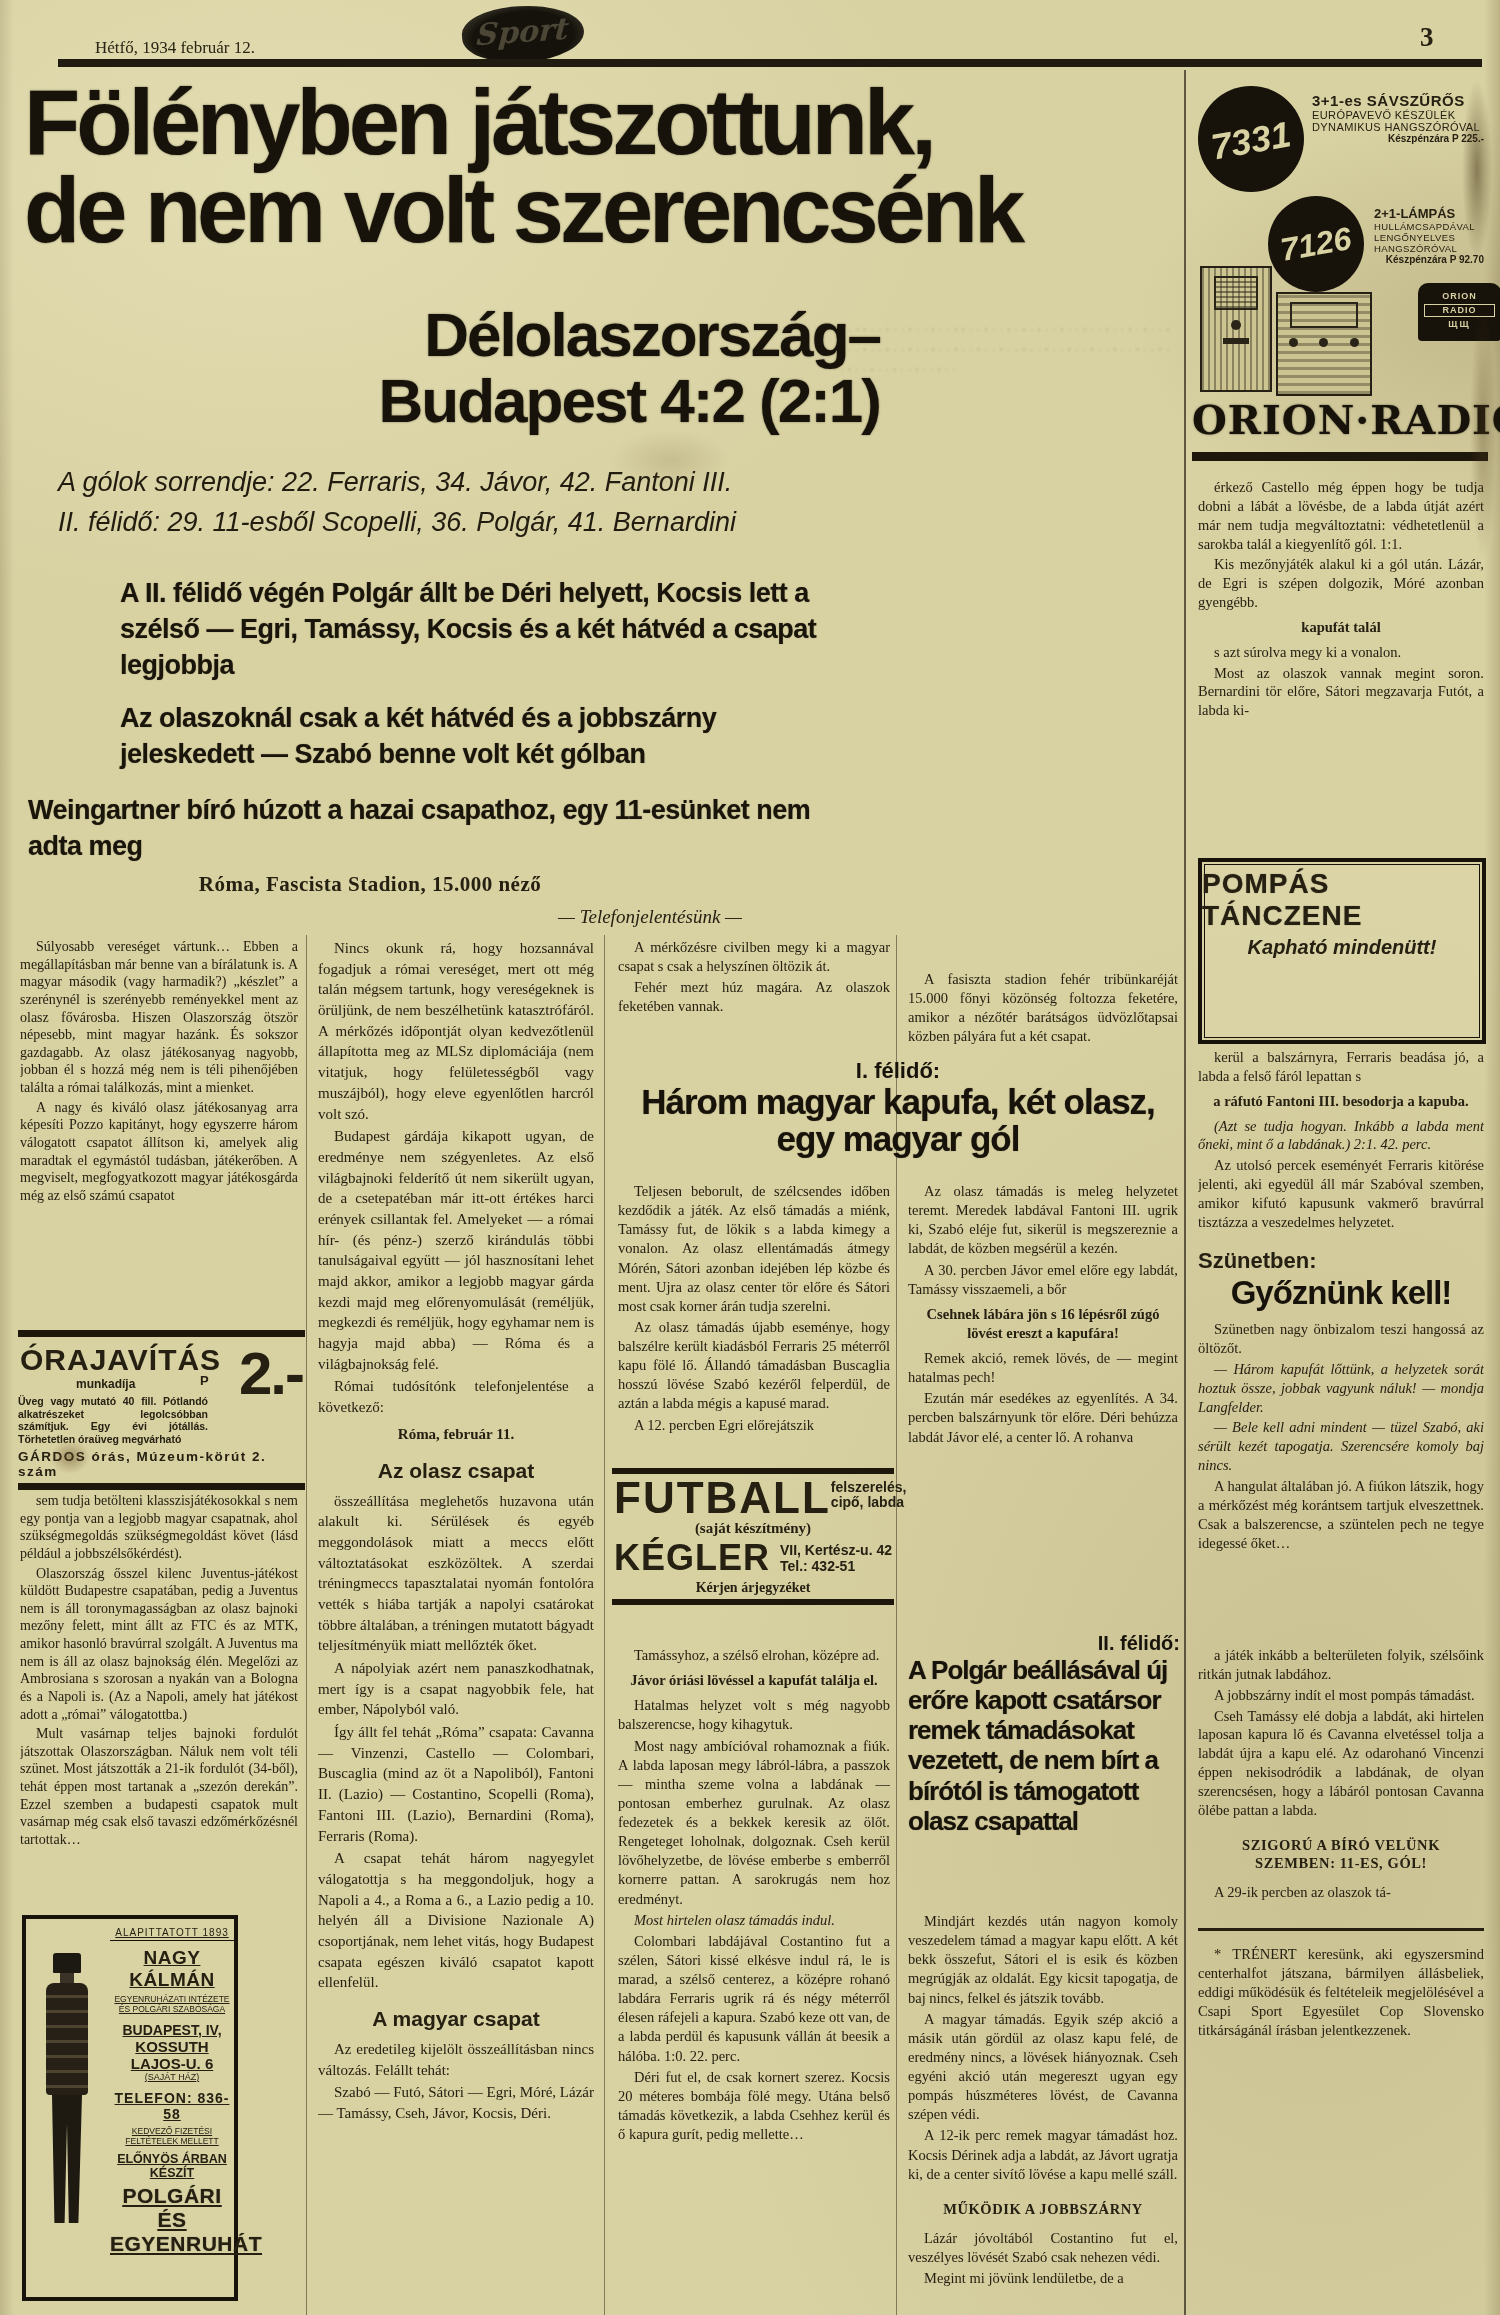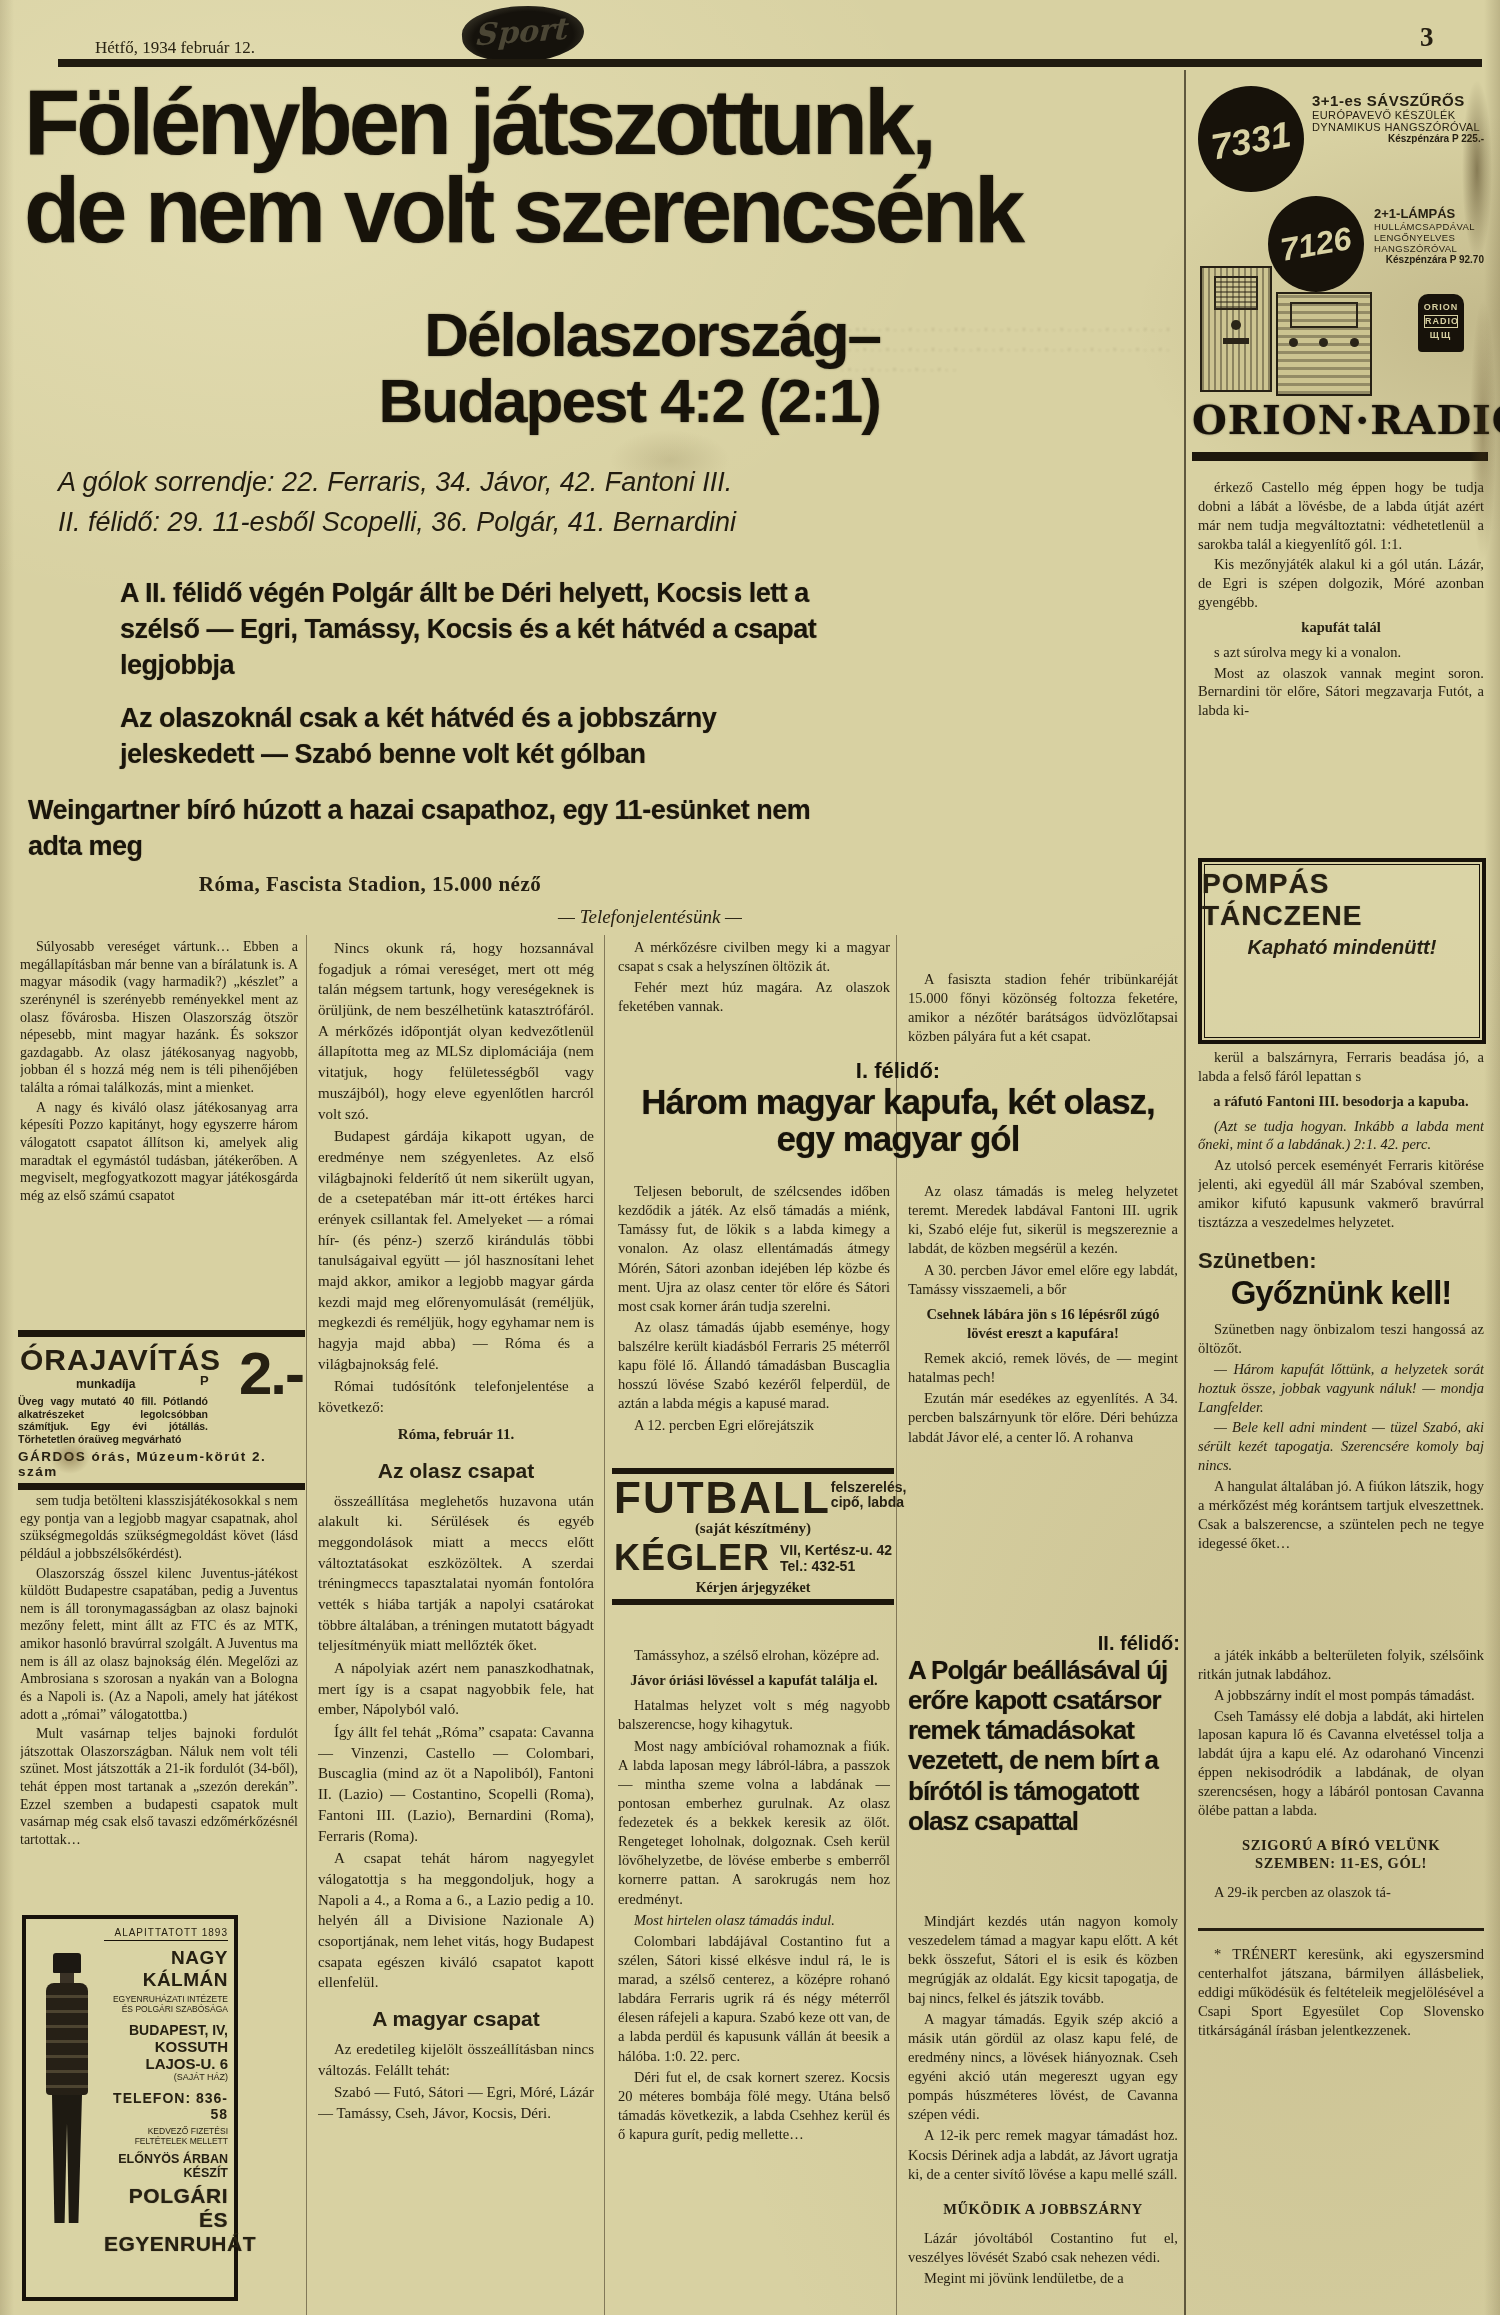--- a/index.html
+++ b/index.html
@@ -134,21 +134,21 @@
     <div class="bp">Mult vasárnap teljes bajnoki fordulót játszottak Olaszországban. Náluk nem volt téli szünet. Most játszották a 21-ik fordulót (34-ből), tehát éppen most tartanak a „szezón derekán”. Ezzel szemben a budapesti csapatok mult vasárnap még csak első tavaszi edzőmérkőzésnél tartottak…</div>
   </div>
 
 <div class="abs nk" style="left:22px;top:1915px;width:208px;height:378px;">
   <div style="position:absolute;left:8px;top:34px;width:66px;height:320px;">
     <div style="width:28px;height:20px;background:#1c1812;margin:0 auto;border-radius:3px 3px 1px 1px;"></div>
     <div style="width:14px;height:10px;background:#3a3226;margin:0 auto;"></div>
     <div style="width:42px;height:112px;background:repeating-linear-gradient(180deg,#262016 0 12px,#4d4430 12px 15px);margin:0 auto;border-radius:8px 8px 4px 4px;"></div>
     <div style="width:30px;height:128px;background:#1e1a12;margin:0 auto;clip-path:polygon(0 0,100% 0,88% 100%,56% 100%,50% 22%,42% 100%,8% 100%);"></div>
   </div>
-  <div style="position:absolute;left:78px;top:8px;width:124px;text-align:right;">
+  <div style="position:absolute;left:84px;top:8px;width:124px;text-align:center;text-decoration:underline;">
     <div style="font-size:10px;letter-spacing:1px;border-bottom:1px solid #17120a;padding-bottom:2px;">ALAPITTATOTT 1893</div>
     <div style="font-weight:bold;font-size:19px;letter-spacing:.5px;margin-top:6px;">NAGY KÁLMÁN</div>
     <div style="font-size:8.5px;margin-top:3px;">EGYENRUHÁZATI INTÉZETE</div>
     <div style="font-size:8.5px;">ÉS POLGÁRI SZABÓSÁGA</div>
     <div style="font-weight:bold;font-size:14px;margin-top:8px;">BUDAPEST, IV,</div>
     <div style="font-weight:bold;font-size:15px;">KOSSUTH LAJOS-U. 6</div>
     <div style="font-size:9px;">(SAJÁT HÁZ)</div>
     <div style="font-weight:bold;font-size:14px;letter-spacing:1px;margin-top:8px;">TELEFON: 836-58</div>
     <div style="font-size:8.5px;margin-top:4px;">KEDVEZŐ FIZETÉSI</div>
     <div style="font-size:8.5px;">FELTÉTELEK MELLETT</div>
@@ -275,21 +275,21 @@
     <div class="radio" style="left:84px;top:222px;width:92px;height:100px;background:repeating-linear-gradient(0deg,rgba(40,33,20,.35) 0 3px,transparent 3px 8px),#ccc491;">
       <div style="width:64px;height:22px;margin:8px auto 0;border:2px solid #2a2418;"></div>
       <div style="display:flex;justify-content:space-around;margin-top:10px;">
         <div style="width:9px;height:9px;border-radius:50%;background:#2a2418;"></div>
         <div style="width:9px;height:9px;border-radius:50%;background:#2a2418;"></div>
         <div style="width:9px;height:9px;border-radius:50%;background:#2a2418;"></div>
       </div>
     </div>
   </div>
 
-  <div class="emblem" style="left:226px;top:224px;width:46px;height:58px;">
+  <div class="emblem" style="left:226px;top:213px;width:83px;height:58px;">
     <div style="padding-top:8px;">ORION</div>
     <div style="border:1px solid #d8d1a2;margin:2px 6px;">RADIO</div>
     <div style="letter-spacing:2px;">ЩЩ</div>
   </div>
   <div class="abs orion-logotype" style="left:0px;top:330px;width:296px;text-align:center;">ORION·RADIO</div>
   <div class="abs adrule" style="left:0;top:382px;width:296px;height:9px;"></div>
 </div>
 
 <div class="abs sb" style="left:1198px;top:478px;width:286px;height:376px;overflow:hidden;">
     <div class="bp">érkező Castello még éppen hogy be tudja dobni a lábát a lövésbe, de a labda útját azért már nem tudja megváltoztatni: védhetetlenül a sarokba talál a kiegyenlítő gól. 1:1.</div>

